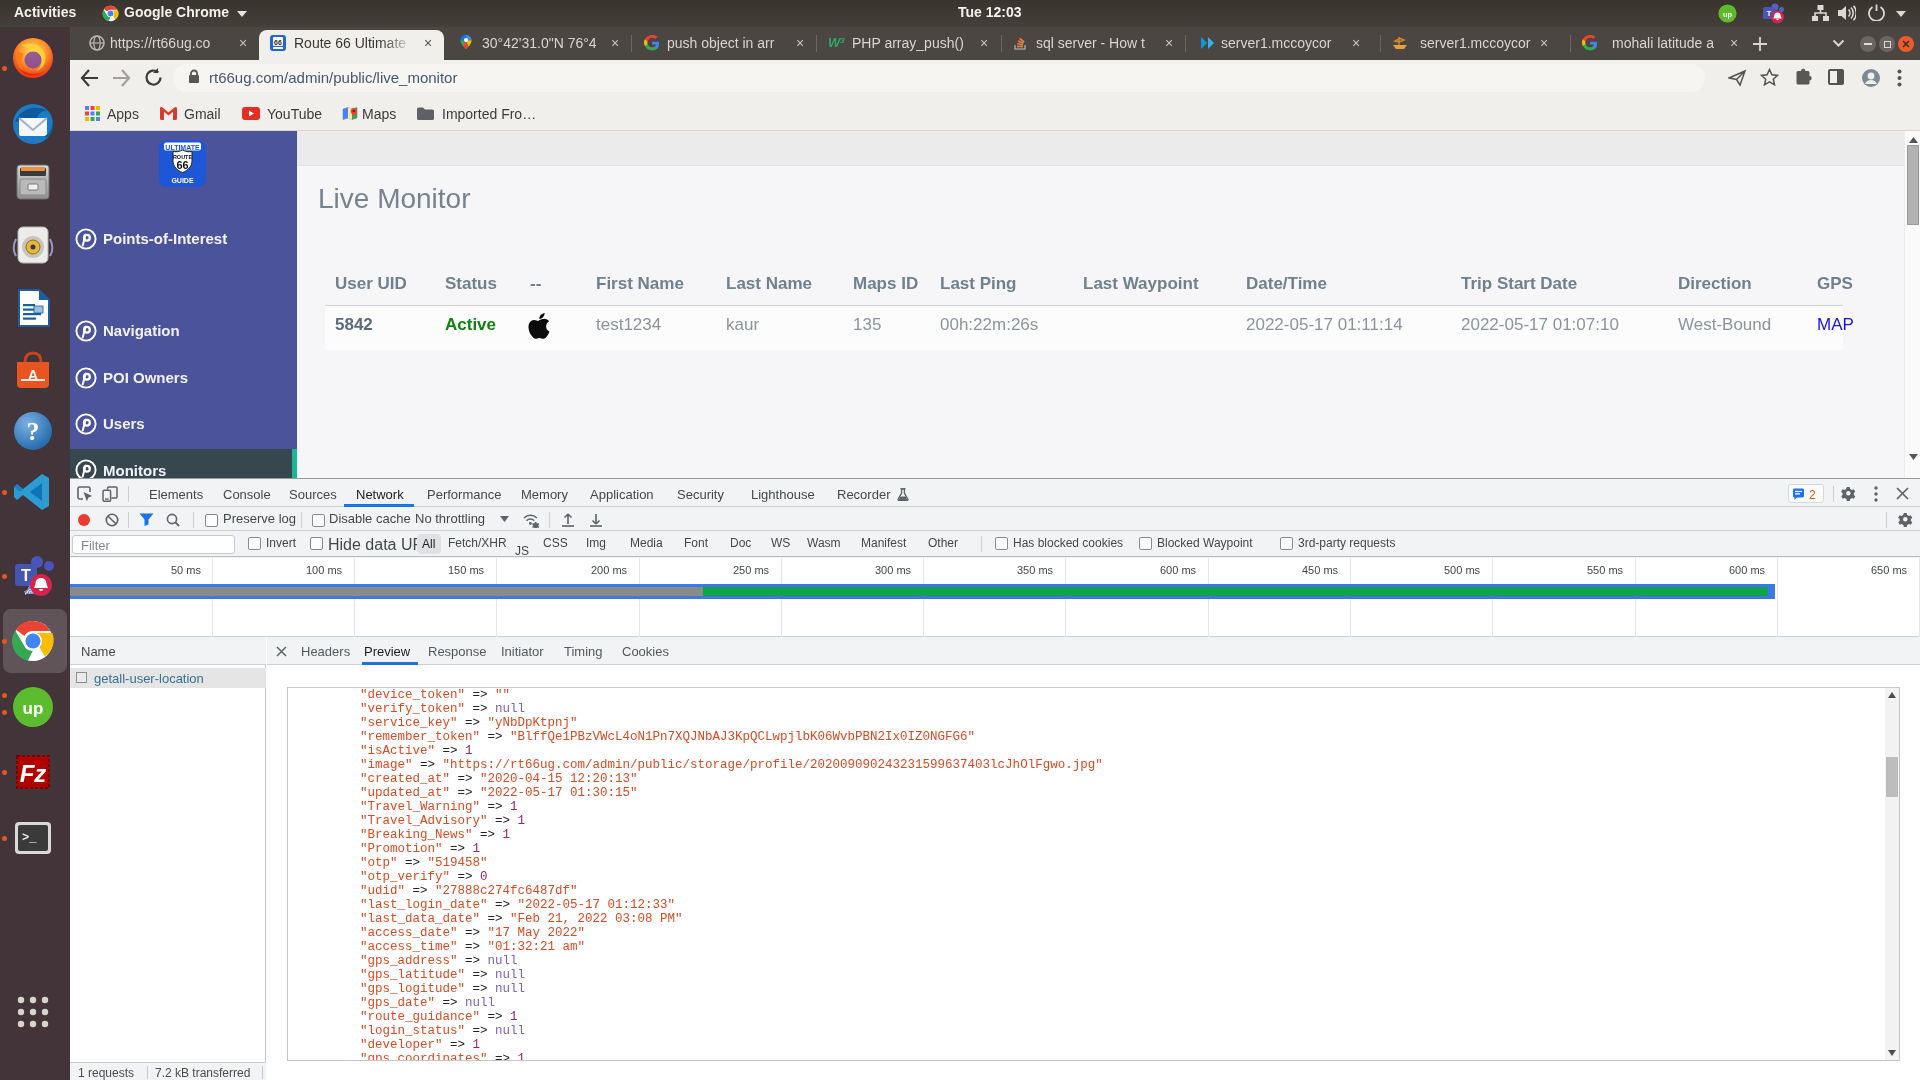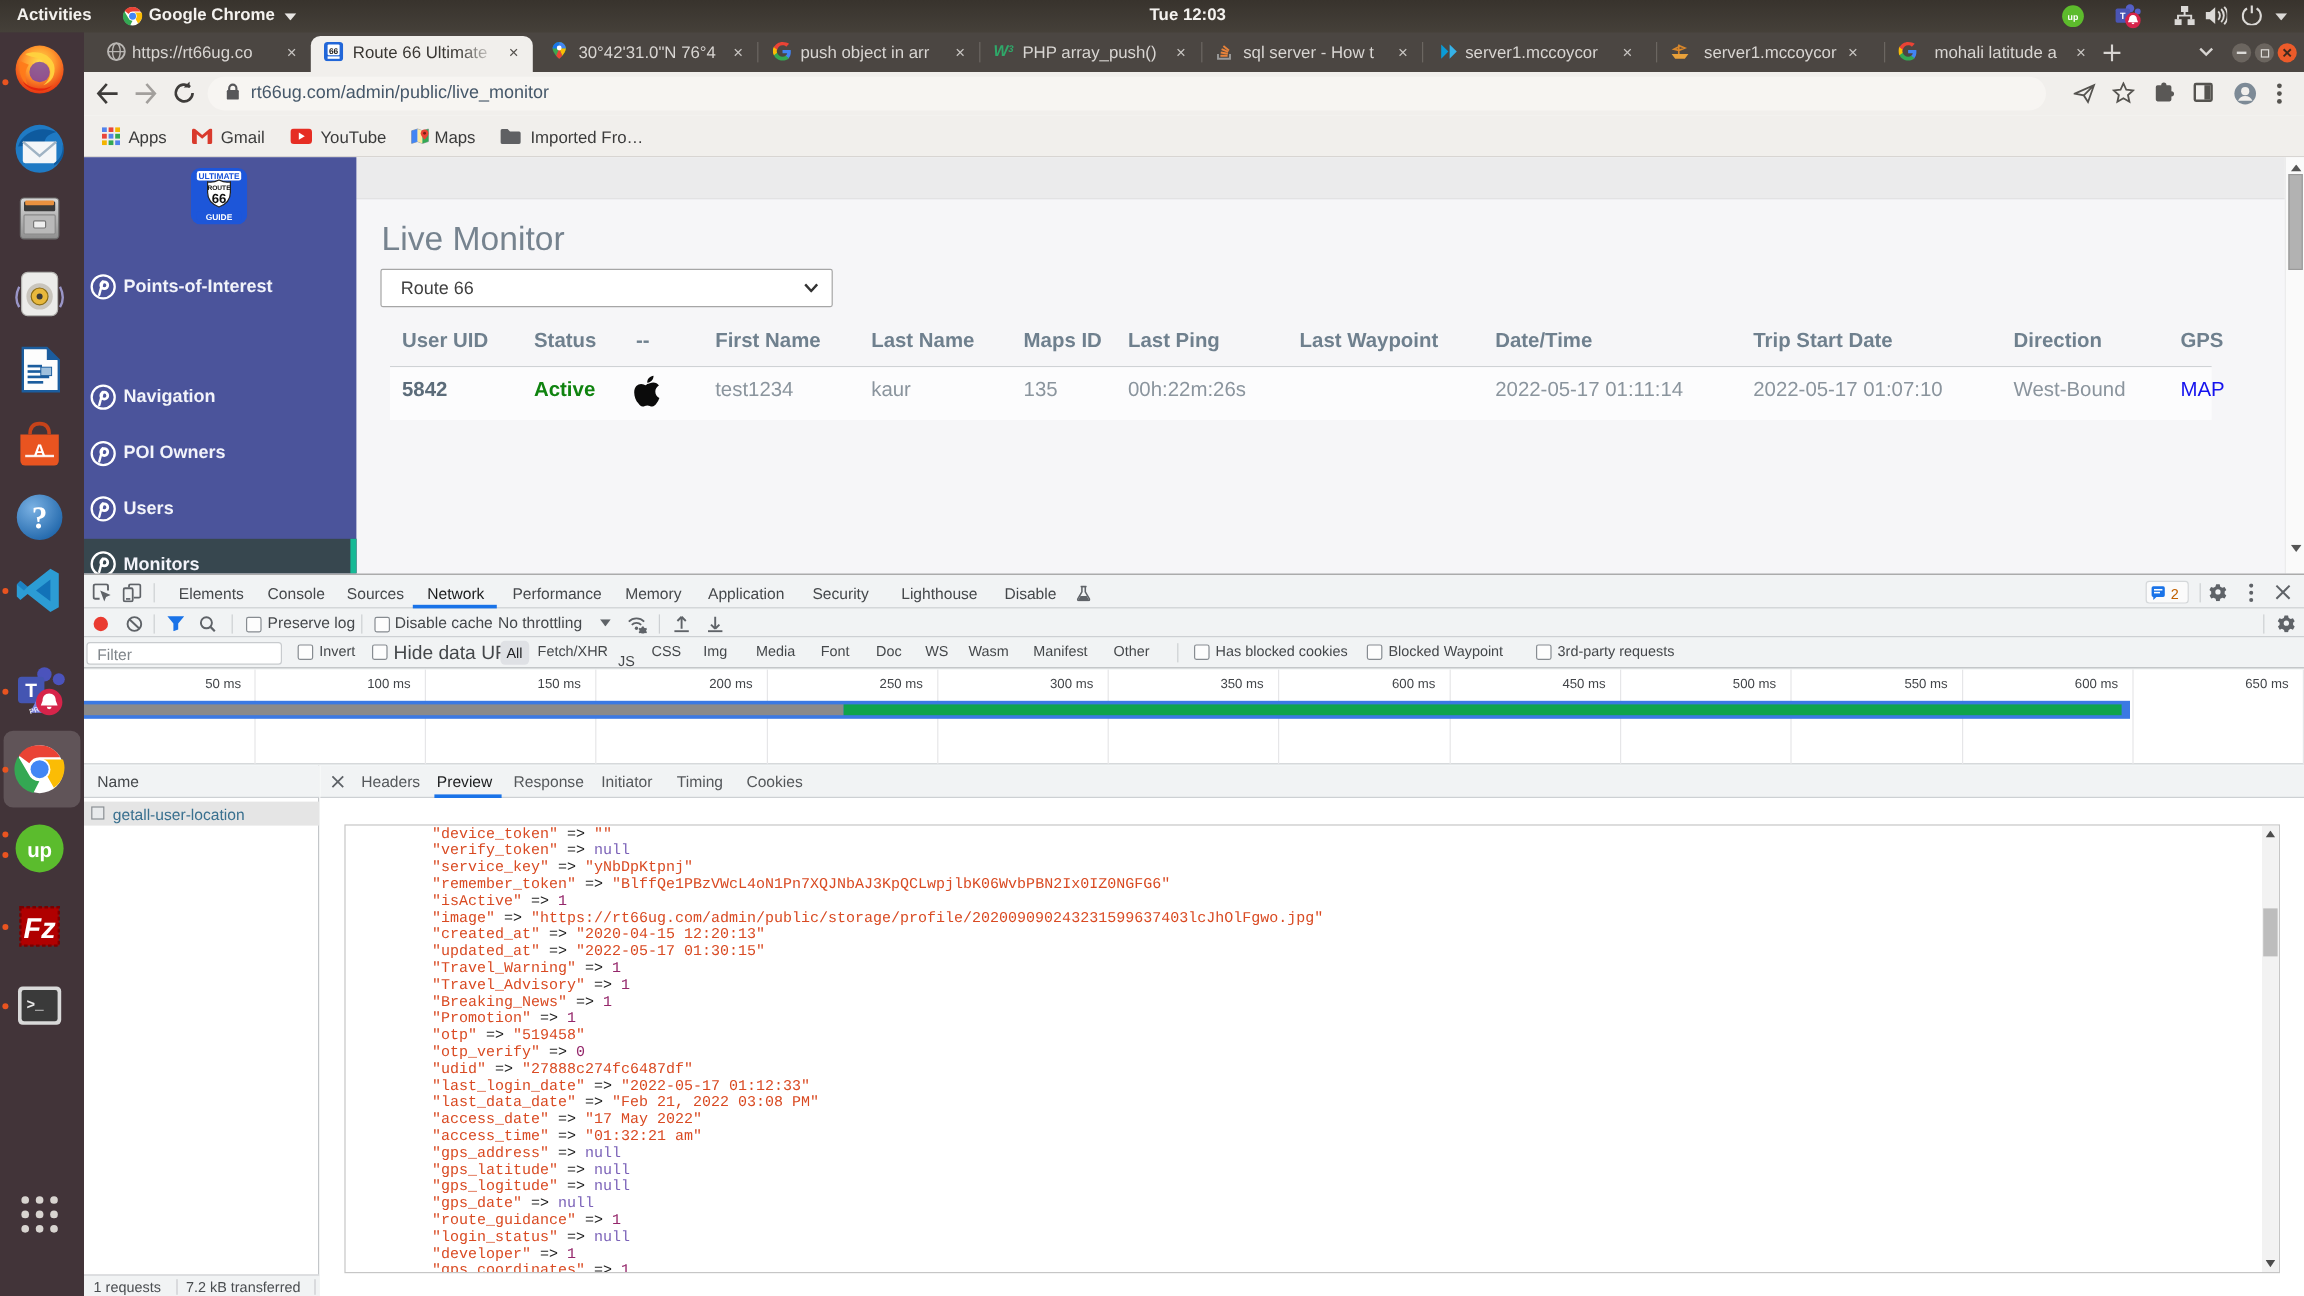--- a/index.html
+++ b/index.html
@@ -459,26 +459,20 @@
   <span style="left:292px">Maps</span>
   <svg class="ab" style="left:347px;top:11px" width="17" height="13" viewBox="0 0 17 13">
       <path d="M0 2 a1.5 1.5 0 0 1 1.5 -1.5 H6 L8 2.5 H15.5 A1.5 1.5 0 0 1 17 4 V11.5 A1.5 1.5 0 0 1 15.5 13 H1.5 A1.5 1.5 0 0 1 0 11.5 Z" fill="#5f6063"></path>
     </svg>
   <span style="left:372px">Imported Fro…</span>
 </div>
 
 <div class="ab" id="content">
   <div id="pgheader"></div>
   <h1>Live Monitor</h1>
-  <div id="select">
-      <span style="position:absolute;left:16px;top:7px">Route 66</span>
-    <svg style="position:absolute;right:11px;top:11px" width="12" height="8" viewBox="0 0 12 8">
-        <path d="M1 1 L6 6.5 L11 1" stroke="#333" stroke-width="2" fill="none"></path>
-      </svg>
-  </div>
   <div id="hdrline"></div>
   <div id="rowband"></div>
   <span class="th" style="left:38px">User UID</span>
   <span class="th" style="left:148px">Status</span>
   <span class="th" style="left:233px">--</span>
   <span class="th" style="left:299px">First Name</span>
   <span class="th" style="left:429px">Last Name</span>
   <span class="th" style="left:556px">Maps ID</span>
   <span class="th" style="left:643px">Last Ping</span>
   <span class="th" style="left:786px">Last Waypoint</span>
@@ -580,21 +574,21 @@
     <span class="dtxt" style="left:79px;top:7px">Elements</span>
     <span class="dtxt" style="left:153px;top:7px">Console</span>
     <span class="dtxt" style="left:219px;top:7px">Sources</span>
     <span class="dtxt" style="left:286px;top:7px;color:#1b1c1d">Network</span>
     <div style="position:absolute;left:274px;top:24px;width:70px;height:3px;background:#1a73e8"></div>
     <span class="dtxt" style="left:357px;top:7px">Performance</span>
     <span class="dtxt" style="left:451px;top:7px">Memory</span>
     <span class="dtxt" style="left:520px;top:7px">Application</span>
     <span class="dtxt" style="left:607px;top:7px">Security</span>
     <span class="dtxt" style="left:681px;top:7px">Lighthouse</span>
-    <span class="dtxt" style="left:767px;top:7px">Disable</span>
+    <span class="dtxt" style="left:767px;top:7px">Recorder</span>
     <svg style="position:absolute;left:827px;top:8px" width="12" height="13" viewBox="0 0 12 13">
         <path d="M4.6 0.8 h2.8 v4.4 l3.4 5.8 a1 1 0 0 1 -.9 1.5 H2.1 a1 1 0 0 1 -.9 -1.5 l3.4 -5.8 Z" stroke="#5f6368" stroke-width="1.3" fill="none"></path>
         <path d="M3.4 8.6 h5.2 l1.6 2.8 a0.4 0.4 0 0 1 -.4 .6 H2.2 a0.4 0.4 0 0 1 -.4 -.6 Z" fill="#5f6368"></path>
         <path d="M3.5 0.8 h5" stroke="#5f6368" stroke-width="1.3"></path>
       </svg>
     <div style="position:absolute;left:1718px;top:4px;width:36px;height:19px;background:#fbfbfb;border:1px solid #d5d8da;border-radius:3px">
       <svg style="position:absolute;left:3px;top:3px" width="13" height="13" viewBox="0 0 13 13">
           <path d="M1 2 a1.4 1.4 0 0 1 1.4 -1.4 h8.2 A1.4 1.4 0 0 1 12 2 v6 a1.4 1.4 0 0 1 -1.4 1.4 H5 L2.4 12 V9.4 H2.4 A1.4 1.4 0 0 1 1 8 Z" fill="#1a73e8"></path>
           <rect x="3" y="2.8" width="7" height="1.3" fill="#fff"></rect>
           <rect x="3" y="5.2" width="5" height="1.3" fill="#fff"></rect>

